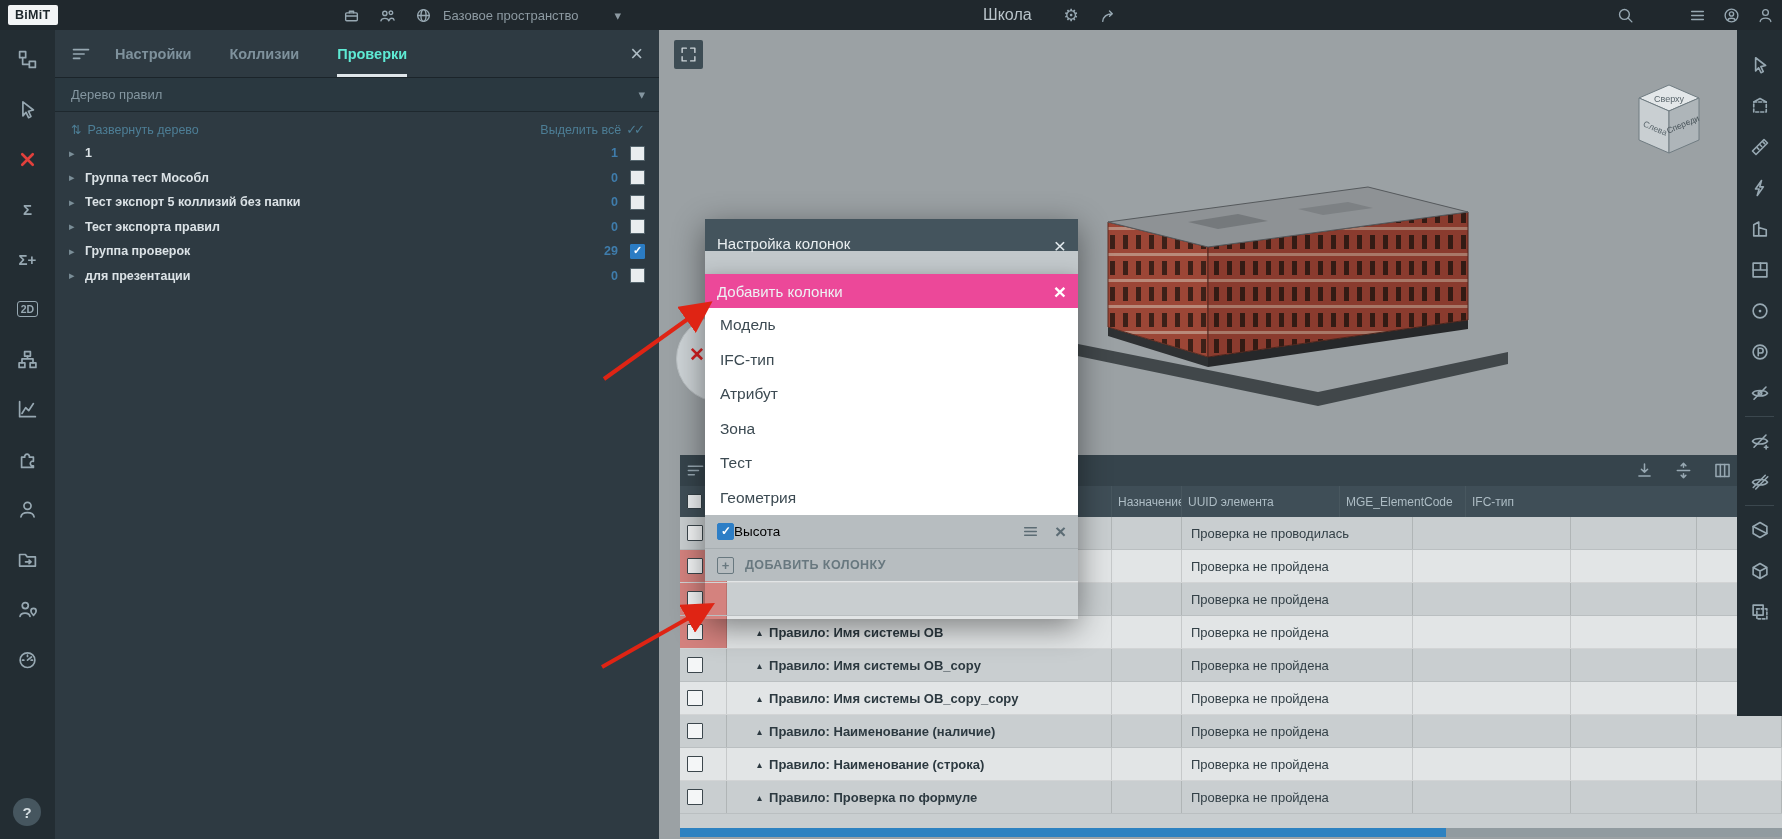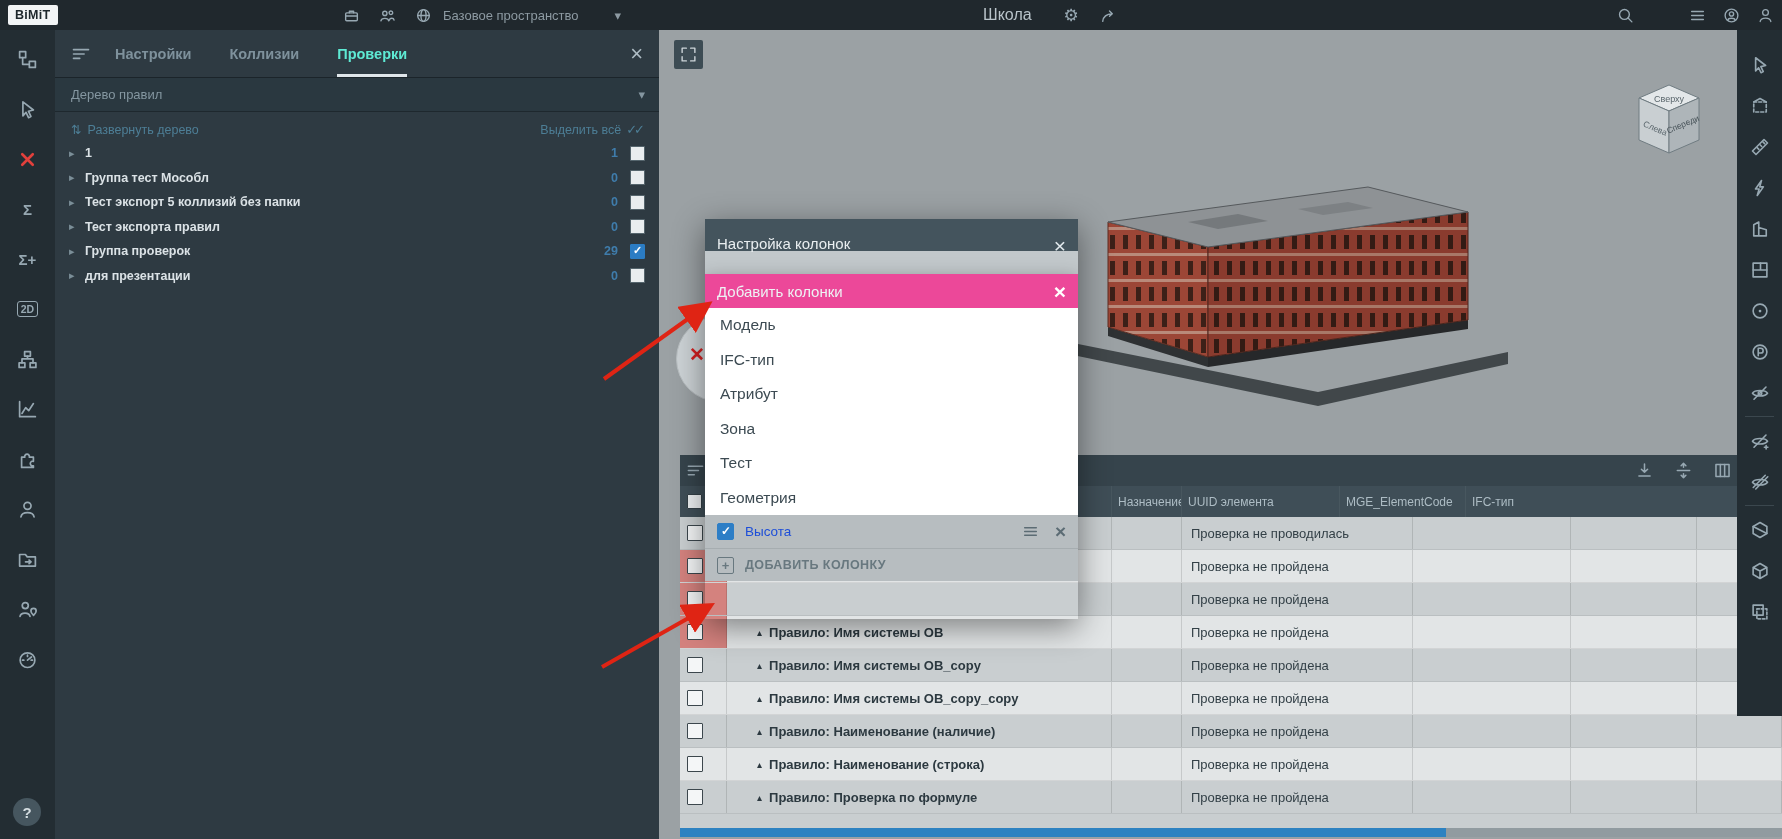--- a/index.html
+++ b/index.html
@@ -103,21 +103,21 @@
   .m-x{margin-left:auto;font-size:21px;color:#e3eaee;line-height:1}
   .m-strip{height:23px;background:#c2c8cb}
   .dd{box-shadow:0 5px 18px rgba(0,0,0,.35)}
   .dd-head{height:34px;background:#ec4899;display:flex;align-items:center;padding:0 12px;color:#eef2f4;font-size:15px}
   .dd-x{margin-left:auto;font-size:21px;color:#fff;font-weight:bold;line-height:1}
   .opts{background:#fff}
   .opt{height:34.5px;display:flex;align-items:center;padding-left:15px;color:#3c4a52;font-size:15.5px}
   .col-row{height:33px;background:#b7bdc0;display:flex;align-items:center;padding:0 12px}
   .mcb{width:17px;height:17px;position:relative;background:#2d7ec6;border:1px solid #2d7ec6;border-radius:2px}
   .mcb::after{content:"✓";position:absolute;left:3px;top:0;color:#fff;font-size:12px;font-weight:700}
-  .col-label{margin-left:11px;color:#1d4ed8;font-size:13.5px}
+  .col-label{color:#000000;font-size:13.5px}
   .col-ics{margin-left:auto;display:flex;gap:16px;align-items:center}
   .col-ics svg{width:17px;height:17px;stroke:#5c6c74}
   .col-x{font-size:19px;color:#5c6c74;font-weight:bold;line-height:1}
   .add-row{height:33px;background:#b7bdc0;border-top:1px solid #a6adb0;display:flex;align-items:center;padding:0 12px}
   .plusbox{width:17px;height:17px;border:1.5px solid #68787f;border-radius:2px;color:#68787f;display:flex;
            align-items:center;justify-content:center;font-size:13px;font-weight:700}
   .add-label{margin-left:11px;color:#68787f;font-size:12.5px;font-weight:700;letter-spacing:.4px}
 
   #arrows{position:absolute;left:0;top:0;z-index:50;pointer-events:none}
 </style>

